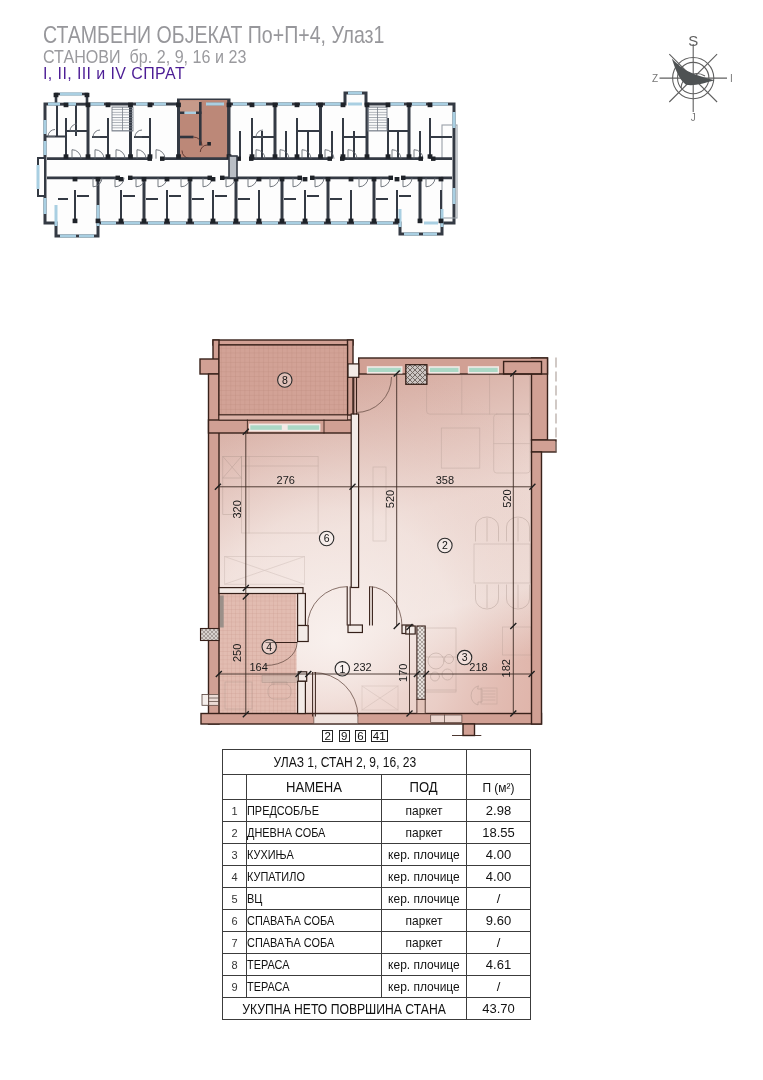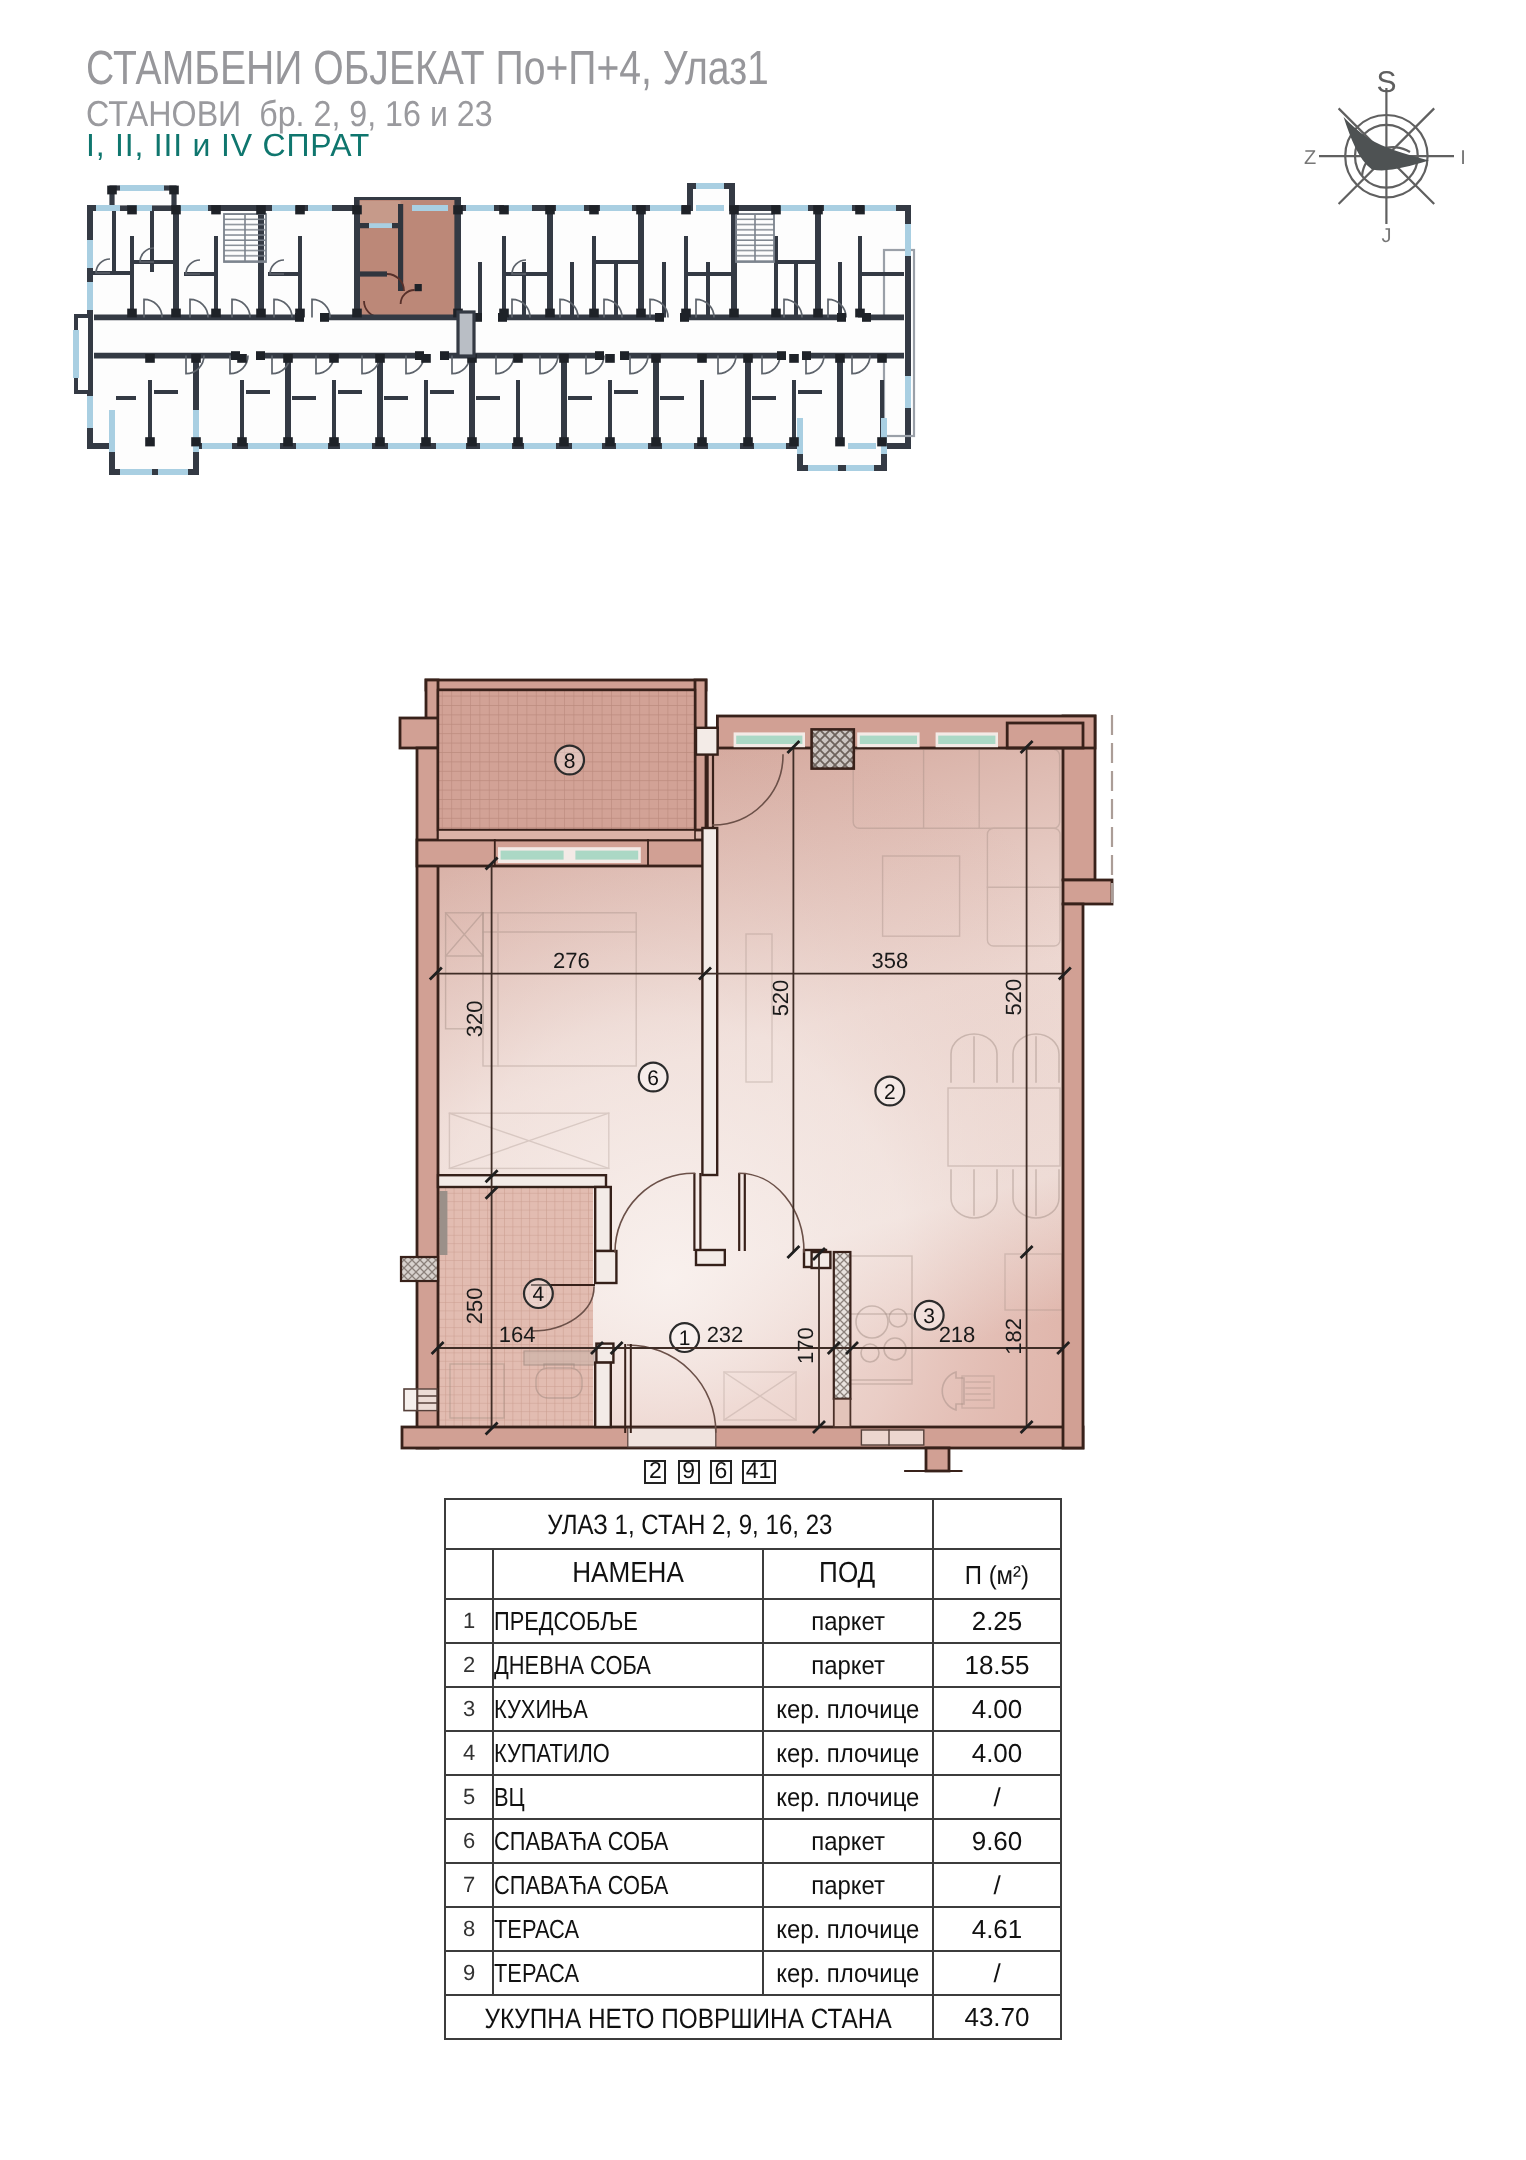--- a/index.html
+++ b/index.html
@@ -1,20 +1,20 @@
 <!DOCTYPE html>
 <html><head>
 <meta charset="utf-8">
 <style>
   html,body{margin:0;padding:0;background:#fff;}
   #page{position:relative;width:763px;height:1080px;background:#fff;overflow:hidden;
         font-family:"Liberation Sans", sans-serif;}
   .t1{position:absolute;left:43px;top:21px;font-size:24px;color:#97979b;transform:scaleX(0.815);transform-origin:0 50%;white-space:nowrap;}
   .t2{position:absolute;left:43px;top:47px;font-size:18px;color:#9a9a9e;transform:scaleX(0.895);transform-origin:0 50%;white-space:nowrap;}
-  .t3{position:absolute;left:43px;top:65px;font-size:16px;color:#0f766e;letter-spacing:0.4px;white-space:nowrap;}
+  .t3{position:absolute;left:43px;top:65px;font-size:16px;color:#4c1d95;letter-spacing:0.4px;white-space:nowrap;}
   table.m{position:absolute;left:222px;top:749px;border-collapse:collapse;table-layout:fixed;
           font-family:"Liberation Sans", sans-serif;color:#111;}
   table.m td{border:1px solid #3c3c3c;padding:0;vertical-align:middle;overflow:hidden;white-space:nowrap;}
   td.c{text-align:center;}
   td.n{font-size:13px;text-align:left;padding-left:4px;}
   td.num{font-size:11px;color:#333;text-align:center;}
   td.pod{font-size:13px;text-align:center;}
   td.ar{font-size:13px;text-align:center;}
   span.w86{display:inline-block;transform:scaleX(.86);}
   span.w87{display:inline-block;transform:scaleX(.87);}
@@ -537,21 +537,21 @@
     <tr style="height:25px">
           <td></td>
           <td class="c" style="font-size:14.5px;"><span class="w90">НАМЕНА</span></td>
           <td class="c" style="font-size:14.5px;"><span class="w90">ПОД</span></td>
           <td class="c" style="font-size:13px;"><span class="w92">П (м²)</span></td>
         </tr>
     <tr style="height:22px">
           <td class="num">1</td>
           <td class="n"><span class="wl">ПРЕДСОБЉЕ</span></td>
           <td class="pod"><span class="w92">паркет</span></td>
-          <td class="ar">2.25</td>
+          <td class="ar">2.98</td>
         </tr>
     <tr style="height:22px">
           <td class="num">2</td>
           <td class="n"><span class="wl">ДНЕВНА СОБА</span></td>
           <td class="pod"><span class="w92">паркет</span></td>
           <td class="ar">18.55</td>
         </tr>
     <tr style="height:22px">
           <td class="num">3</td>
           <td class="n"><span class="wl">КУХИЊА</span></td>

